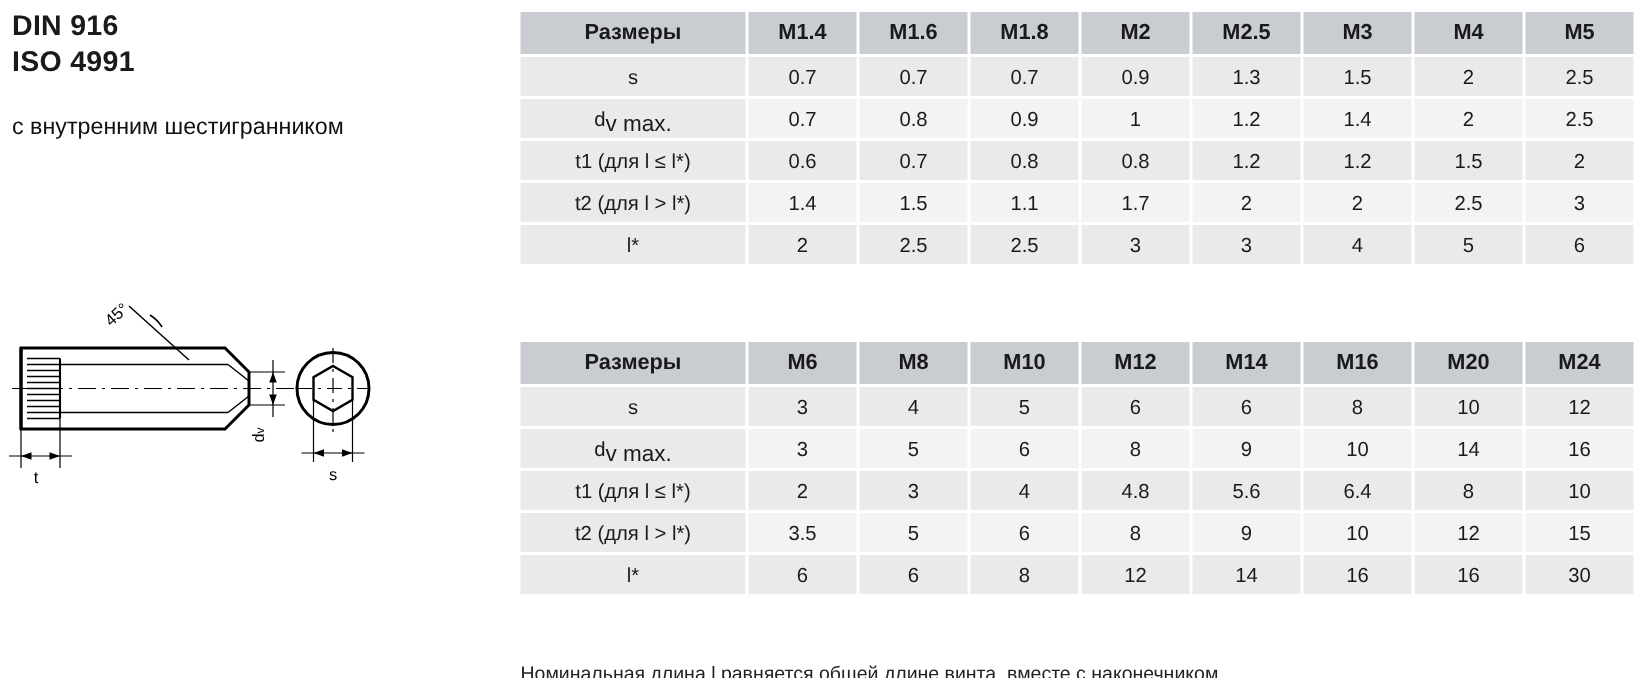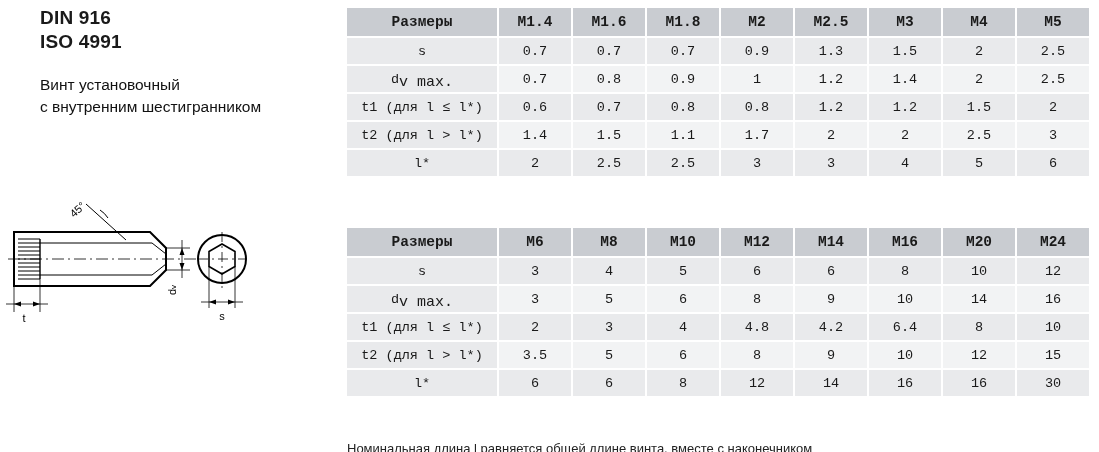--- a/index.html
+++ b/index.html
@@ -15,21 +15,20 @@
     position: relative;
     overflow: hidden;
   }
 
   
   .left-col {
     position: absolute;
     left: 8px;
     top: 6px;
     width: 330px;
-    margin-left: 32px;
   }
   .std-title {
     font-size: 19px;
     font-weight: bold;
     line-height: 1.25;
     letter-spacing: 0.2px;
   }
   .desc {
     margin-top: 20px;
     font-size: 15.5px;
@@ -48,21 +47,20 @@
     width: 340px;
     height: 135px;
   }
 
   
   .tbl {
     position: absolute;
     border-collapse: collapse;
     table-layout: fixed;
     font-size: 13.5px;
-    font-family: Liberation Mono, monospace;
   }
   #table-small { left: 345px; top: 6px; width: 746px; }
   #table-large { left: 345px; top: 226px; width: 746px; }
 
   .tbl col.label-col { width: 152px; }
 
   .tbl th, .tbl td {
     border: 2px solid #ffffff;
     text-align: center;
     height: 26px;
@@ -100,21 +98,20 @@
 </style>
 </head>
 <body>
 
 <div class="left-col">
   <div class="std-title">
     <div>DIN 916</div>
     <div>ISO 4991</div>
   </div>
   <div class="desc">
-    <div>Винт установочный</div>
     <div>с внутренним шестигранником</div>
   </div>
 </div>
 
 <div class="drawing">
   <svg width="340" height="135" viewBox="0 0 340 135">
 
     <g>
 
       <path d="M14,36 L150,36 L166,52 L166,74 L150,90 L14,90 Z" fill="#ffffff" stroke="#000000" stroke-width="2"></path>
@@ -317,21 +314,21 @@
       <td>10</td>
       <td>14</td>
       <td>16</td>
     </tr>
     <tr>
       <td class="rowlabel"><span>t1 (для l ≤ l*)</span><span class="sub"></span></td>
       <td>2</td>
       <td>3</td>
       <td>4</td>
       <td>4.8</td>
-      <td>4.2</td>
+      <td>5.6</td>
       <td>6.4</td>
       <td>8</td>
       <td>10</td>
     </tr>
     <tr>
       <td class="rowlabel"><span>t2 (для l &gt; l*)</span><span class="sub"></span></td>
       <td>3.5</td>
       <td>5</td>
       <td>6</td>
       <td>8</td>

